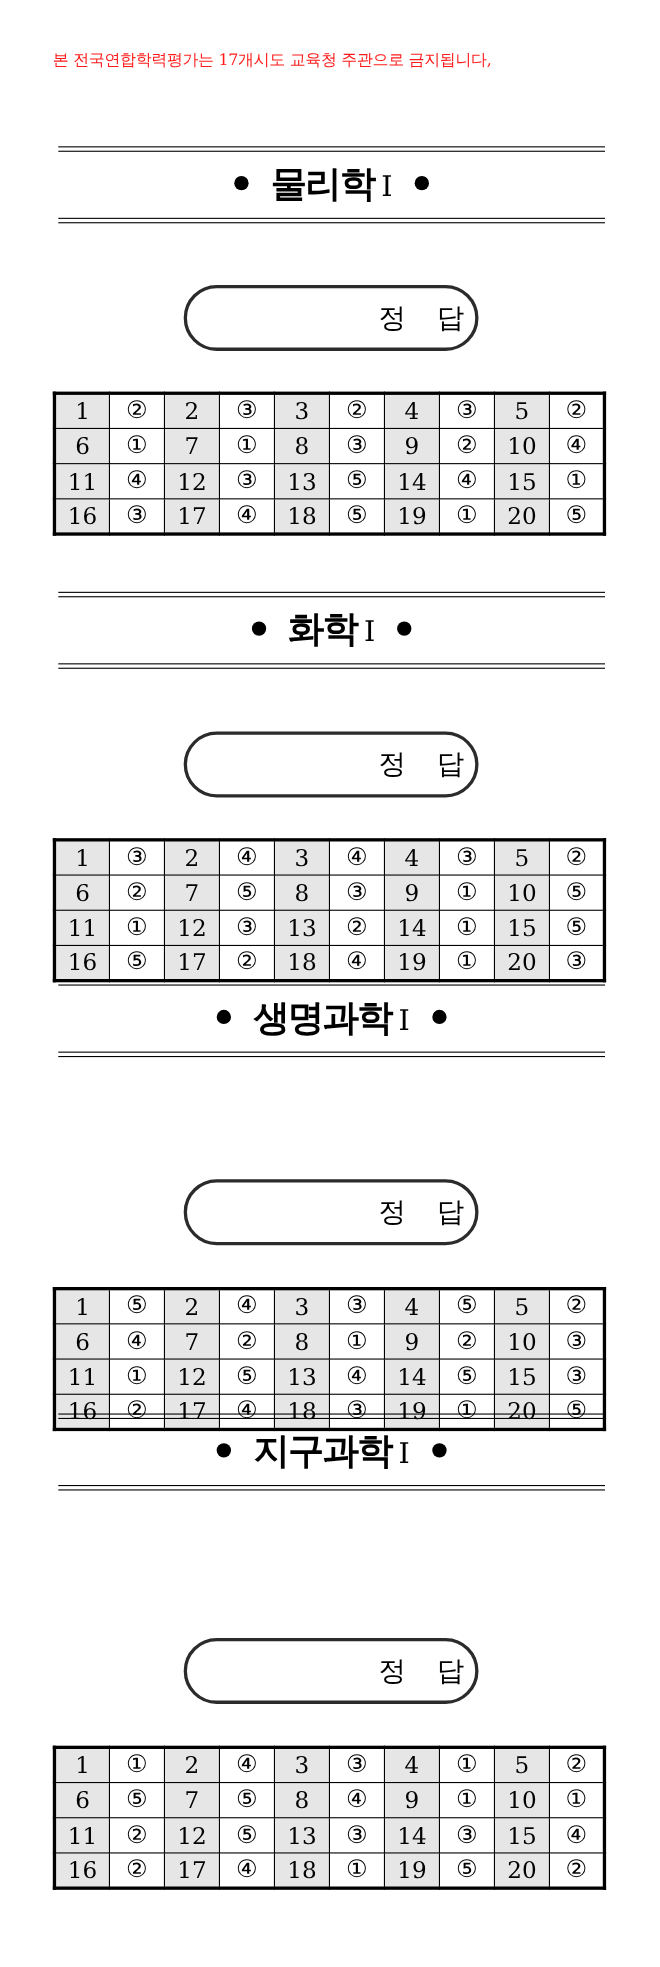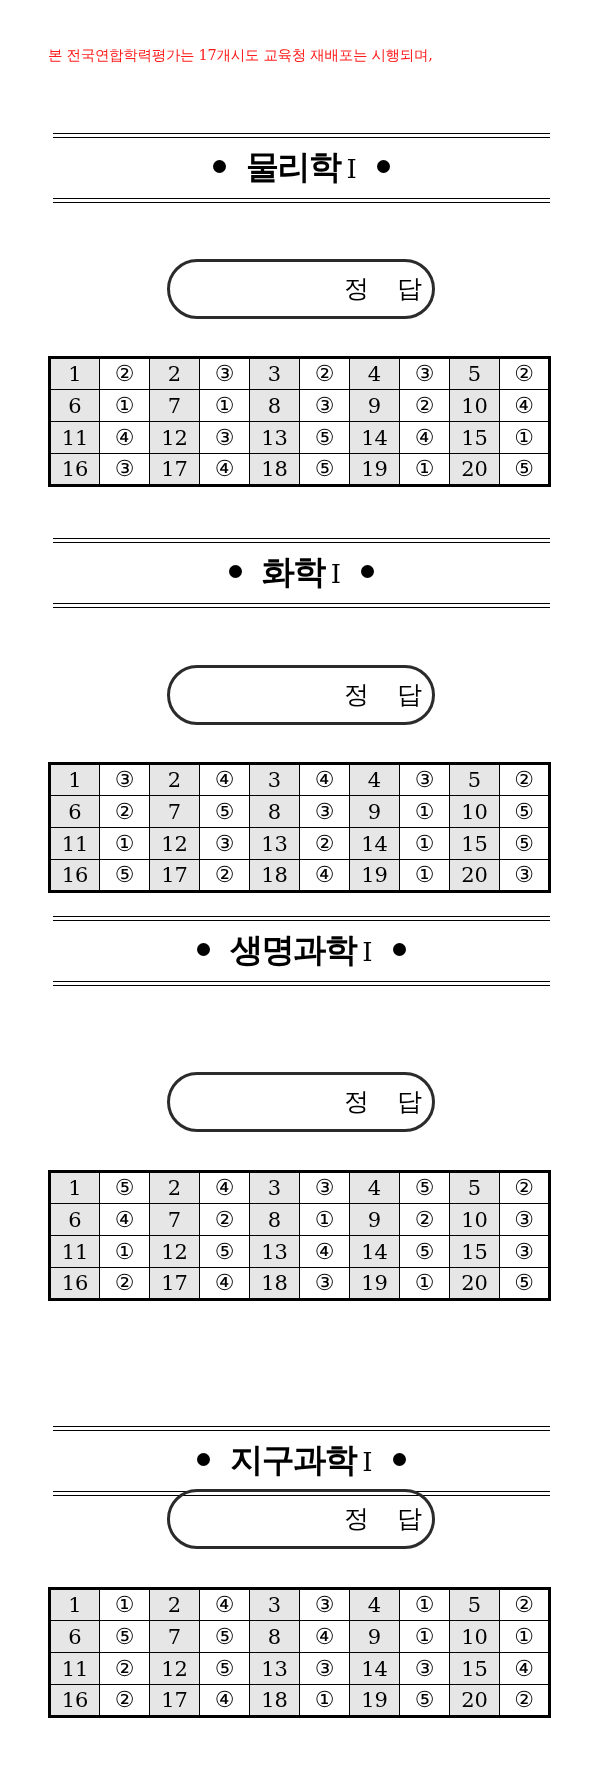--- a/index.html
+++ b/index.html
@@ -45,21 +45,21 @@
     font-family: "DejaVu Serif", "Liberation Serif", serif; font-size: 21px; line-height: 30px;
     padding: 0;
   }
   table.answers td.q { background: #e6e6e6; }
   table.answers td.a { background: #ffffff; font-size: 22px; }
 </style>
 </head>
 <body>
 
 <div class="notice">
-  <div>본 전국연합학력평가는 17개시도 교육청 재배포는 시행되며,</div>
+  <div>본 전국연합학력평가는 17개시도 교육청 주관으로 금지됩니다,</div>
 </div>
 
 <div id="sections">
   <div class="section">
     <div class="title-band" style="top: 133px;">
       <div class="rule top"></div>
       <div class="title">
         <span class="bullet"></span><span class="subj">물리학</span><span class="roman">Ⅰ</span><span class="bullet"></span>
       </div>
       <div class="rule bottom"></div>
@@ -176,21 +176,21 @@
             <td class="q">19</td>
             <td class="a">①</td>
             <td class="q">20</td>
             <td class="a">③</td>
           </tr>
         </tbody>
       </table>
   </div>
 
   <div class="section">
-    <div class="title-band" style="top: 916px;">
+    <div class="title-band" style="top: 891px;">
       <div class="rule top"></div>
       <div class="title">
         <span class="bullet"></span><span class="subj">생명과학</span><span class="roman">Ⅰ</span><span class="bullet"></span>
       </div>
       <div class="rule bottom"></div>
     </div>
     <div class="answer-box" style="top: 1072px;">정 답</div>
     <table class="answers" style="top: 1170px;">
         <tbody>
           <tr>
@@ -239,21 +239,21 @@
             <td class="q">19</td>
             <td class="a">①</td>
             <td class="q">20</td>
             <td class="a">⑤</td>
           </tr>
         </tbody>
       </table>
   </div>
 
   <div class="section">
-    <div class="title-band" style="top: 1426px;">
+    <div class="title-band" style="top: 1285px;">
       <div class="rule top"></div>
       <div class="title">
         <span class="bullet"></span><span class="subj">지구과학</span><span class="roman">Ⅰ</span><span class="bullet"></span>
       </div>
       <div class="rule bottom"></div>
     </div>
     <div class="answer-box" style="top: 1489px;">정 답</div>
     <table class="answers" style="top: 1587px;">
         <tbody>
           <tr>

